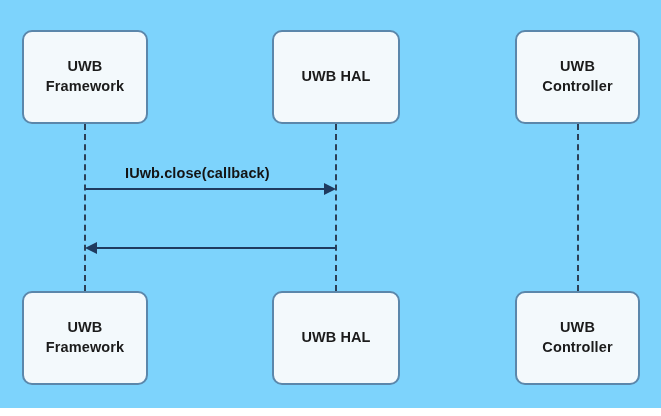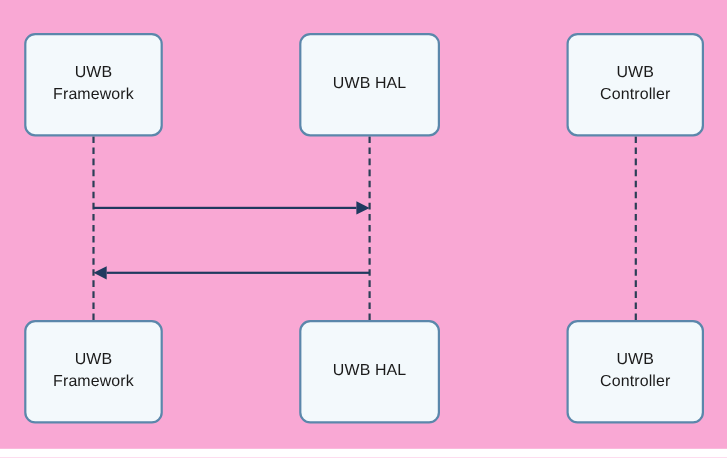--- a/index.html
+++ b/index.html
@@ -10,21 +10,22 @@
     width: 661px;
     height: 416px;
     background: #ffffff;
     font-family: "Liberation Sans", sans-serif;
     overflow: hidden;
   }
   #diagram {
     position: relative;
     width: 661px;
     height: 408px;
-    background: #f9a8d4;
+    background: #7dd3fc;
+    font-weight: bold;
   }
   .lifeline-box {
     position: absolute;
     box-sizing: border-box;
     background: #f3f9fc;
     border: 2px solid #5b87ab;
     border-radius: 10px;
     display: flex;
     align-items: center;
     justify-content: center;
@@ -86,20 +87,21 @@
 
   <div class="lifeline-box" style="left:272px; top:30px; width:128px; height:94px;">
     <span class="label-text">UWB HAL</span>
   </div>
 
   <div class="lifeline-box" style="left:515px; top:30px; width:125px; height:94px;">
     <span class="label-text">UWB
 Controller</span>
   </div>
 
+  <div class="msg-label" style="left:125px; top:165px;">IUwb.close(callback)</div>
   <div class="msg-line" style="left:85px; top:188px; width:239px;"></div>
   <div class="msg-arrow-right" style="left:324px; top:183px;"></div>
 
   <div class="msg-line" style="left:97px; top:247px; width:239px;"></div>
   <div class="msg-arrow-left" style="left:85px; top:242px;"></div>
 
   <div class="lifeline-box" style="left:22px; top:291px; width:126px; height:94px;">
     <span class="label-text">UWB
 Framework</span>
   </div>

